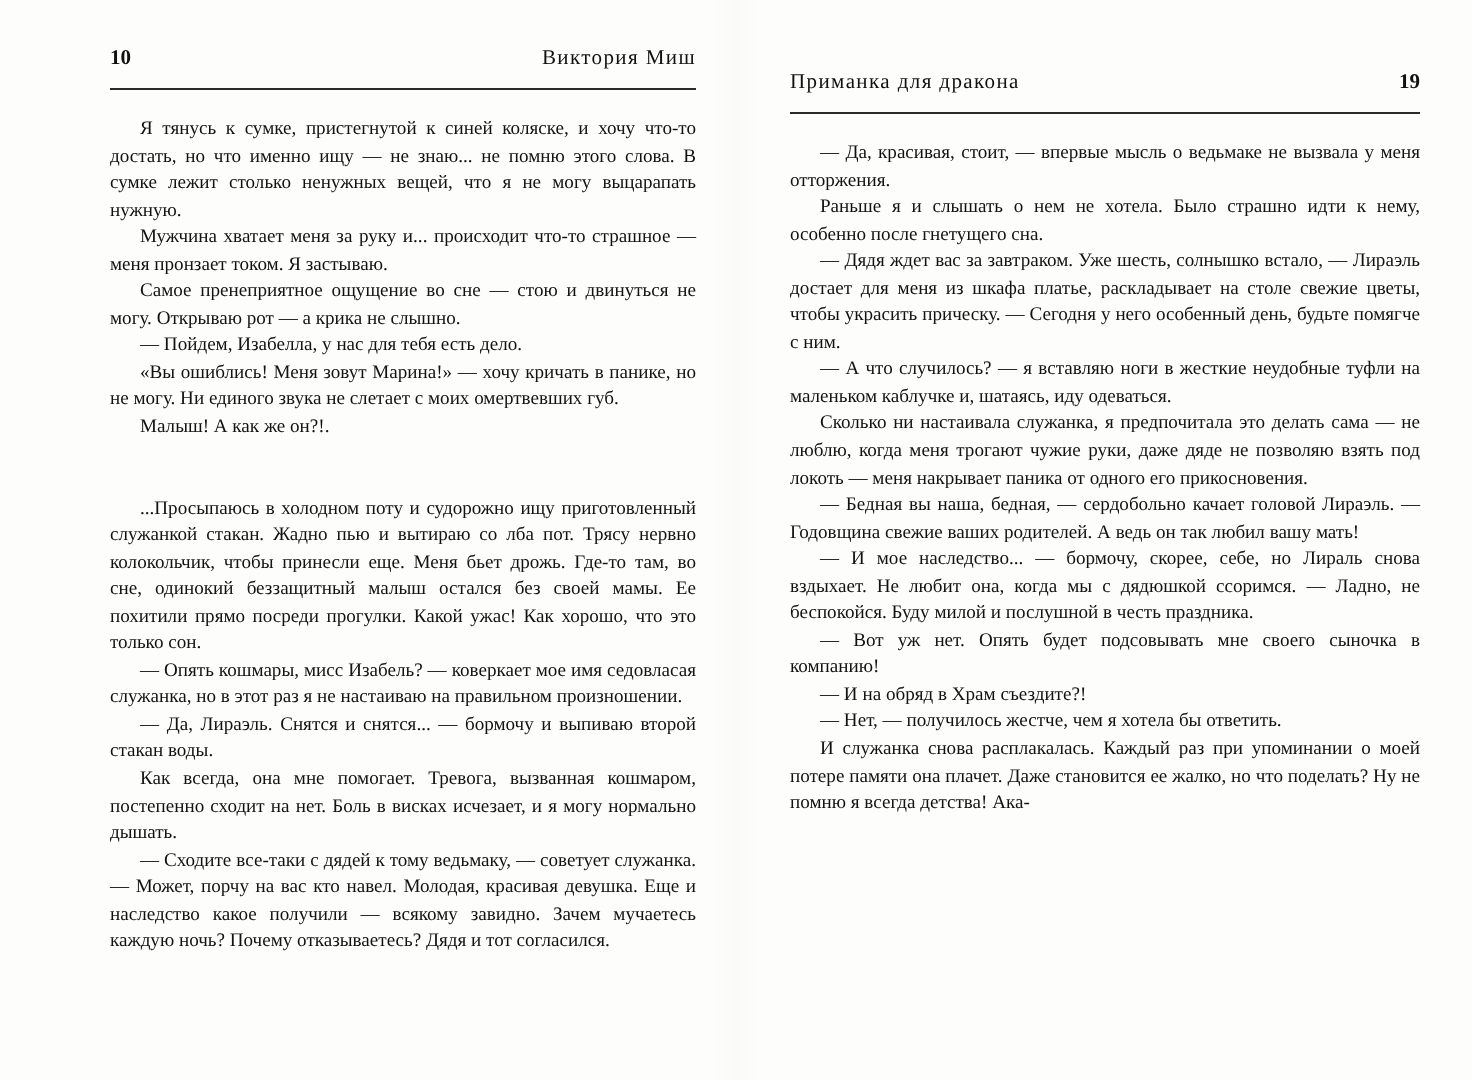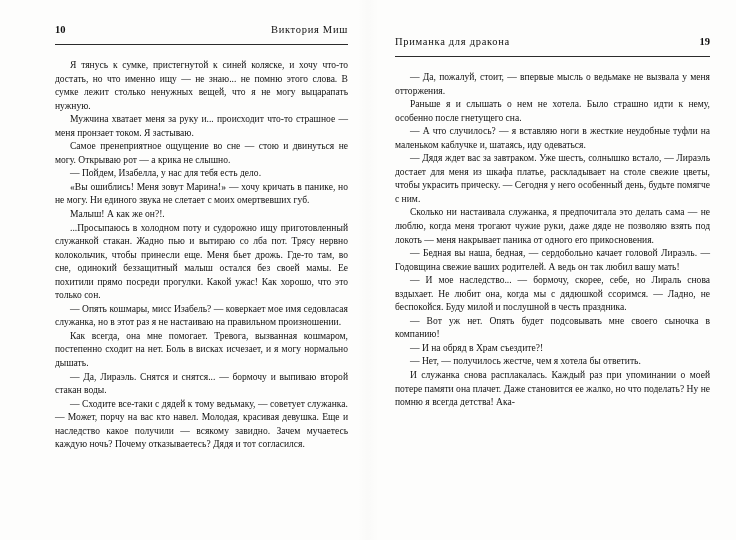--- a/index.html
+++ b/index.html
@@ -71,21 +71,21 @@
     text-align: justify;
     text-justify: inter-word;
     hyphens: manual;
     color: #121212;
   }
   .body-col p {
     margin: 0;
     text-indent: 15px;
   }
   .body-col p.spacer-before {
-    margin-top: 0;
+    margin-top: 27px;
   }
   .body-col p:last-child {
     text-align: justify;
   }
 
   
   .gutter-shade {
     position: absolute;
     top: 0;
     left: 357px;
@@ -112,37 +112,37 @@
     <div class="head-rule"></div>
     <div class="body-col" id="left-body">
         <p>Я тянусь к сумке, пристегнутой к синей коляске, и хочу что-то достать, но что именно ищу — не знаю... не помню этого слова. В сумке лежит столько ненужных вещей, что я не могу выцарапать нужную.</p>
         <p>Мужчина хватает меня за руку и... происходит что-то страшное — меня пронзает током. Я застываю.</p>
         <p>Самое пренеприятное ощущение во сне — стою и двинуться не могу. Открываю рот — а крика не слышно.</p>
         <p>— Пойдем, Изабелла, у нас для тебя есть дело.</p>
         <p>«Вы ошиблись! Меня зовут Марина!» — хочу кричать в панике, но не могу. Ни единого звука не слетает с моих омертвевших губ.</p>
         <p>Малыш! А как же он?!.</p>
         <p class="spacer-before">...Просыпаюсь в холодном поту и судорожно ищу приготовленный служанкой стакан. Жадно пью и вытираю со лба пот. Трясу нервно колокольчик, чтобы принесли еще. Меня бьет дрожь. Где-то там, во сне, одинокий беззащитный малыш остался без своей мамы. Ее похитили прямо посреди прогулки. Какой ужас! Как хорошо, что это только сон.</p>
         <p>— Опять кошмары, мисс Изабель? — коверкает мое имя седовласая служанка, но в этот раз я не настаиваю на правильном произношении.</p>
+        <p>— Да, Лираэль. Снятся и снятся... — бормочу и выпиваю второй стакан воды.</p>
         <p>Как всегда, она мне помогает. Тревога, вызванная кошмаром, постепенно сходит на нет. Боль в висках исчезает, и я могу нормально дышать.</p>
-        <p>— Да, Лираэль. Снятся и снятся... — бормочу и выпиваю второй стакан воды.</p>
         <p>— Сходите все-таки с дядей к тому ведьмаку, — советует служанка. — Может, порчу на вас кто навел. Молодая, красивая девушка. Еще и наследство какое получили — всякому завидно. Зачем мучаетесь каждую ночь? Почему отказываетесь? Дядя и тот согласился.</p>
       </div>
   </div>
 
   <div class="page page-right">
     <div class="running-head">
       <span class="title">Приманка для дракона</span>
       <span class="folio">19</span>
     </div>
     <div class="head-rule"></div>
     <div class="body-col" id="right-body">
-        <p>— Да, пожалуй, стоит, — впервые мысль о ведьмаке не вызвала у меня отторжения.</p>
+        <p>— Да, красивая, стоит, — впервые мысль о ведьмаке не вызвала у меня отторжения.</p>
         <p>Раньше я и слышать о нем не хотела. Было страшно идти к нему, особенно после гнетущего сна.</p>
+        <p>— Дядя ждет вас за завтраком. Уже шесть, солнышко встало, — Лираэль достает для меня из шкафа платье, раскладывает на столе свежие цветы, чтобы украсить прическу. — Сегодня у него особенный день, будьте помягче с ним.</p>
         <p>— А что случилось? — я вставляю ноги в жесткие неудобные туфли на маленьком каблучке и, шатаясь, иду одеваться.</p>
-        <p>— Дядя ждет вас за завтраком. Уже шесть, солнышко встало, — Лираэль достает для меня из шкафа платье, раскладывает на столе свежие цветы, чтобы украсить прическу. — Сегодня у него особенный день, будьте помягче с ним.</p>
         <p>Сколько ни настаивала служанка, я предпочитала это делать сама — не люблю, когда меня трогают чужие руки, даже дяде не позволяю взять под локоть — меня накрывает паника от одного его прикосновения.</p>
         <p>— Бедная вы наша, бедная, — сердобольно качает головой Лираэль. — Годовщина свежие ваших родителей. А ведь он так любил вашу мать!</p>
         <p>— И мое наследство... — бормочу, скорее, себе, но Лираль снова вздыхает. Не любит она, когда мы с дядюшкой ссоримся. — Ладно, не беспокойся. Буду милой и послушной в честь праздника.</p>
         <p>— Вот уж нет. Опять будет подсовывать мне своего сыночка в компанию!</p>
         <p>— И на обряд в Храм съездите?!</p>
         <p>— Нет, — получилось жестче, чем я хотела бы ответить.</p>
         <p>И служанка снова расплакалась. Каждый раз при упоминании о моей потере памяти она плачет. Даже становится ее жалко, но что поделать? Ну не помню я всегда детства! Ака-</p>
       </div>
   </div>
 

